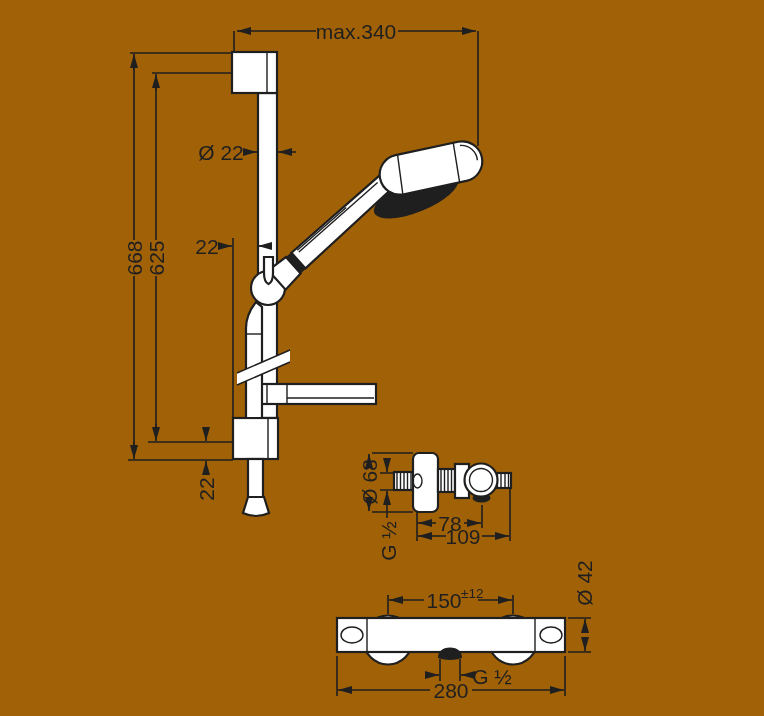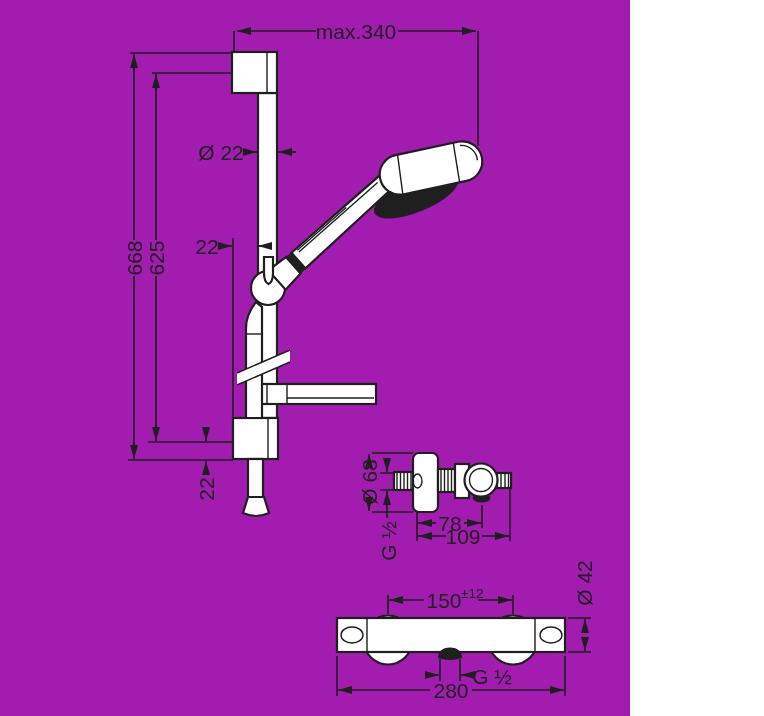--- a/index.html
+++ b/index.html
@@ -1,16 +1,16 @@
 <!DOCTYPE html>
 <html><head>
 <meta charset="utf-8">
 <style>
   html,body{margin:0;padding:0;background:#ffffff;}
-  .page{width:630px;height:716px;background:#a21caf;position:relative;overflow:hidden;}
+  .page{width:764px;height:716px;background:#a16207;position:relative;overflow:hidden;}
   svg{display:block;}
   text{font-family:"Liberation Sans","DejaVu Sans",sans-serif;fill:#1f1f1f;}
   .dim{font-size:21px;}
   .dimsup{font-size:13.5px;}
   .ln{stroke:#1f1f1f;stroke-width:1.6;fill:none;}
   .obj{stroke:#1f1f1f;stroke-width:2.2;fill:#ffffff;}
   .objthin{stroke:#1f1f1f;stroke-width:1.4;fill:none;}
   .dark{fill:#1f1f1f;stroke:none;}
 </style>
 </head>

